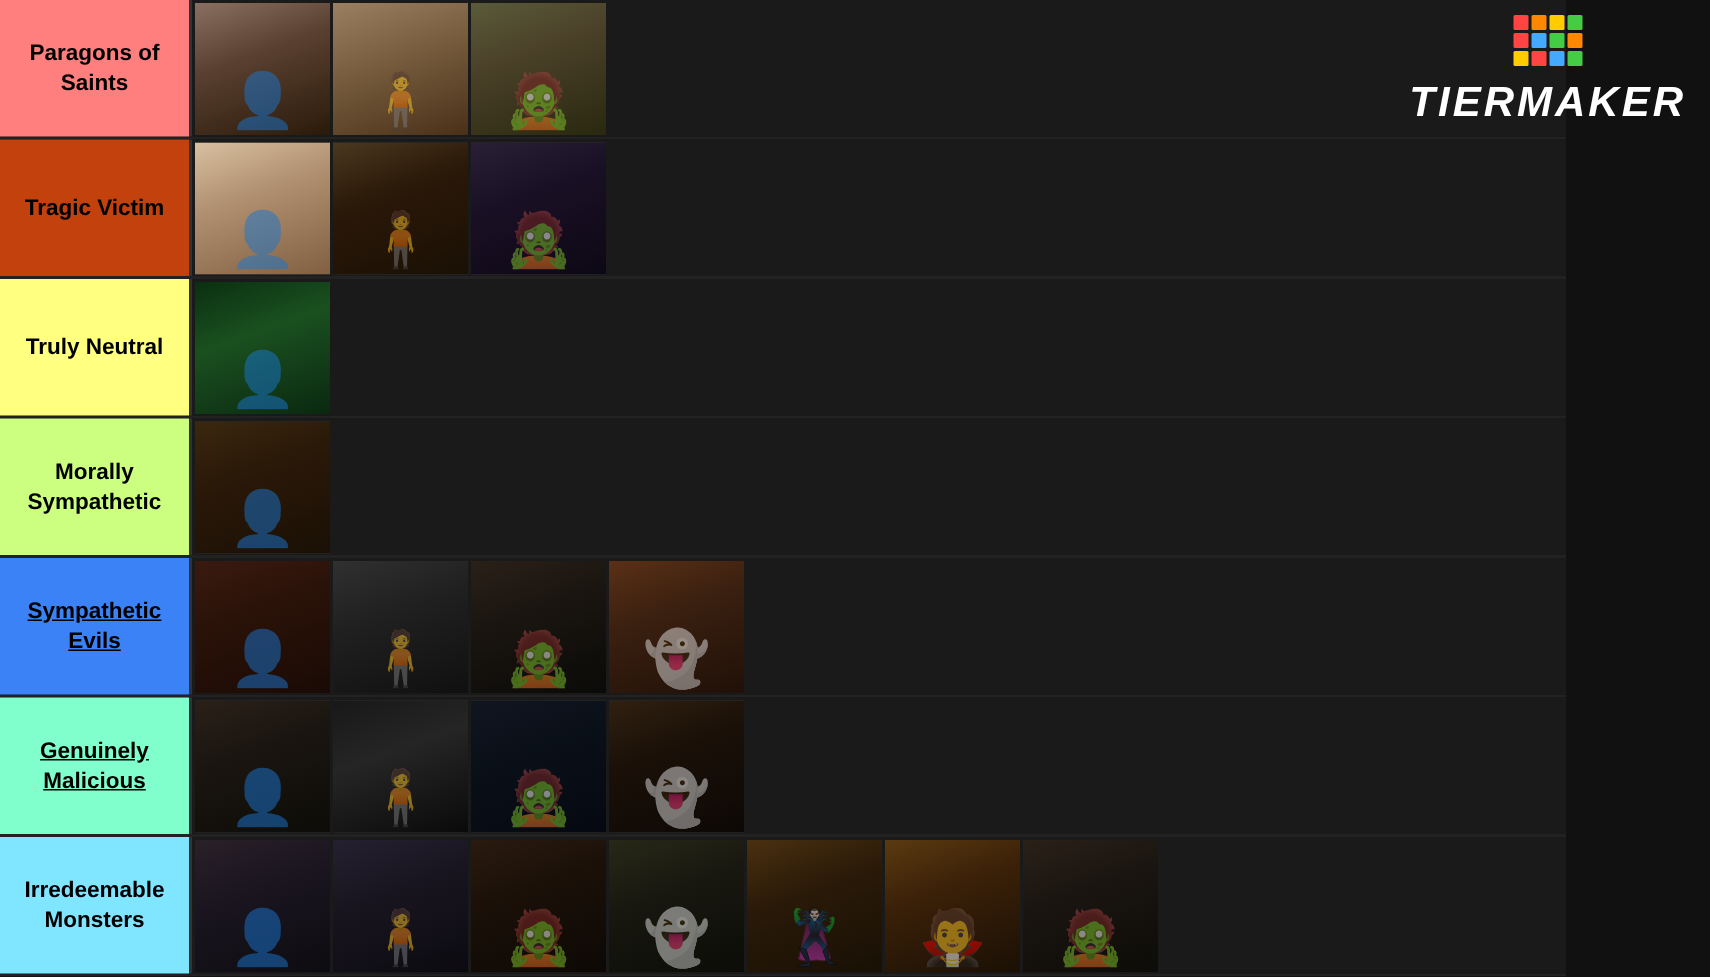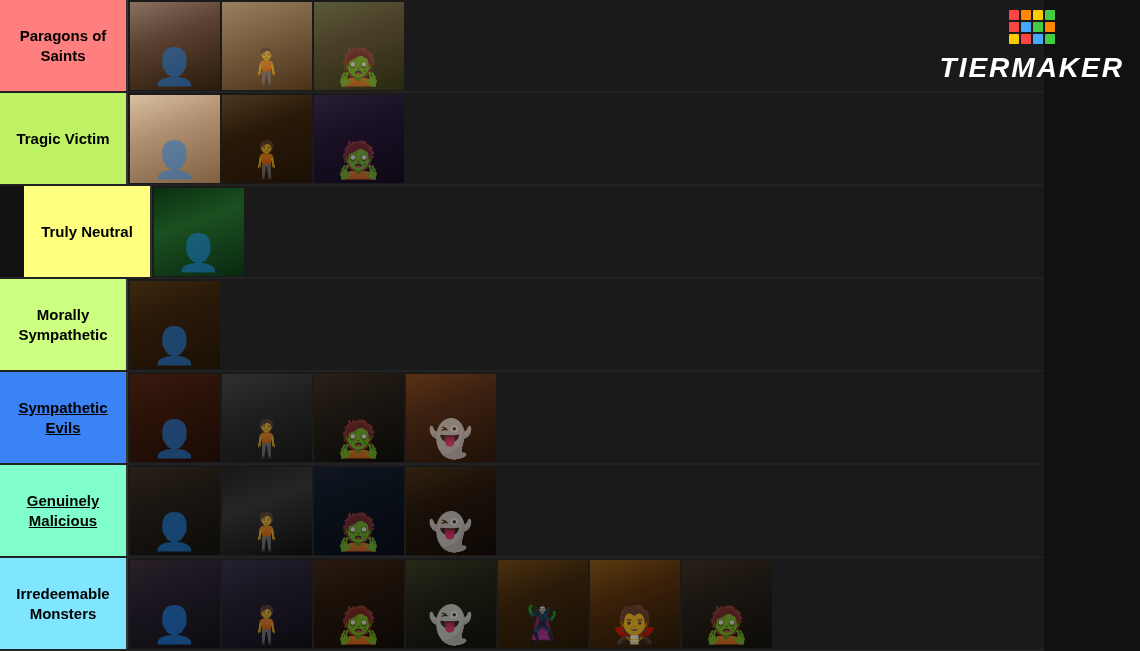--- a/index.html
+++ b/index.html
@@ -139,21 +139,21 @@
           <div class="tier-item">
             <div class="tier-item-inner">
               <div style="width: 100%; height: 100%; background: linear-gradient(160deg, rgb(90, 90, 58) 0%, rgb(74, 64, 40) 40%, rgb(42, 40, 16) 100%); position: relative;">
                 <div style="position: absolute; bottom: 5px; left: 50%; transform: translateX(-50%); opacity: 0.5; font-size: 36px; line-height: 1;">🧟</div>
               </div>
             </div>
           </div>
         </div>
       </div>
       <div class="tier-row" style="min-height: 93px; max-height: 93px; height: 93px;">
-        <div class="tier-label" style="background: #bef264;">Tragic Victim</div>
+        <div class="tier-label" style="background: #c2410c;">Tragic Victim</div>
         <div class="tier-items">
           <div class="tier-item">
             <div class="tier-item-inner">
               <div style="width: 100%; height: 100%; background: linear-gradient(160deg, rgb(216, 192, 160) 0%, rgb(176, 144, 112) 40%, rgb(128, 96, 64) 100%); position: relative;">
                 <div style="position: absolute; bottom: 5px; left: 50%; transform: translateX(-50%); opacity: 0.5; font-size: 36px; line-height: 1;">👤</div>
               </div>
             </div>
           </div>
           <div class="tier-item">
             <div class="tier-item-inner">
@@ -164,21 +164,21 @@
           </div>
           <div class="tier-item">
             <div class="tier-item-inner">
               <div style="width: 100%; height: 100%; background: linear-gradient(160deg, rgb(42, 32, 53) 0%, rgb(26, 16, 37) 40%, rgb(13, 8, 21) 100%); position: relative;">
                 <div style="position: absolute; bottom: 5px; left: 50%; transform: translateX(-50%); opacity: 0.5; font-size: 36px; line-height: 1;">🧟</div>
               </div>
             </div>
           </div>
         </div>
       </div>
-      <div class="tier-row" style="min-height: 93px; max-height: 93px; height: 93px; padding-left: 24px;">
+      <div class="tier-row" style="min-height: 93px; max-height: 93px; height: 93px;">
         <div class="tier-label" style="background: rgb(255, 255, 128);">Truly Neutral</div>
         <div class="tier-items">
           <div class="tier-item">
             <div class="tier-item-inner">
               <div style="width: 100%; height: 100%; background: linear-gradient(160deg, rgb(10, 48, 16) 0%, rgb(26, 80, 32) 40%, rgb(10, 40, 16) 100%); position: relative;">
                 <div style="position: absolute; bottom: 5px; left: 50%; transform: translateX(-50%); opacity: 0.5; font-size: 36px; line-height: 1;">👤</div>
               </div>
             </div>
           </div>
         </div>

